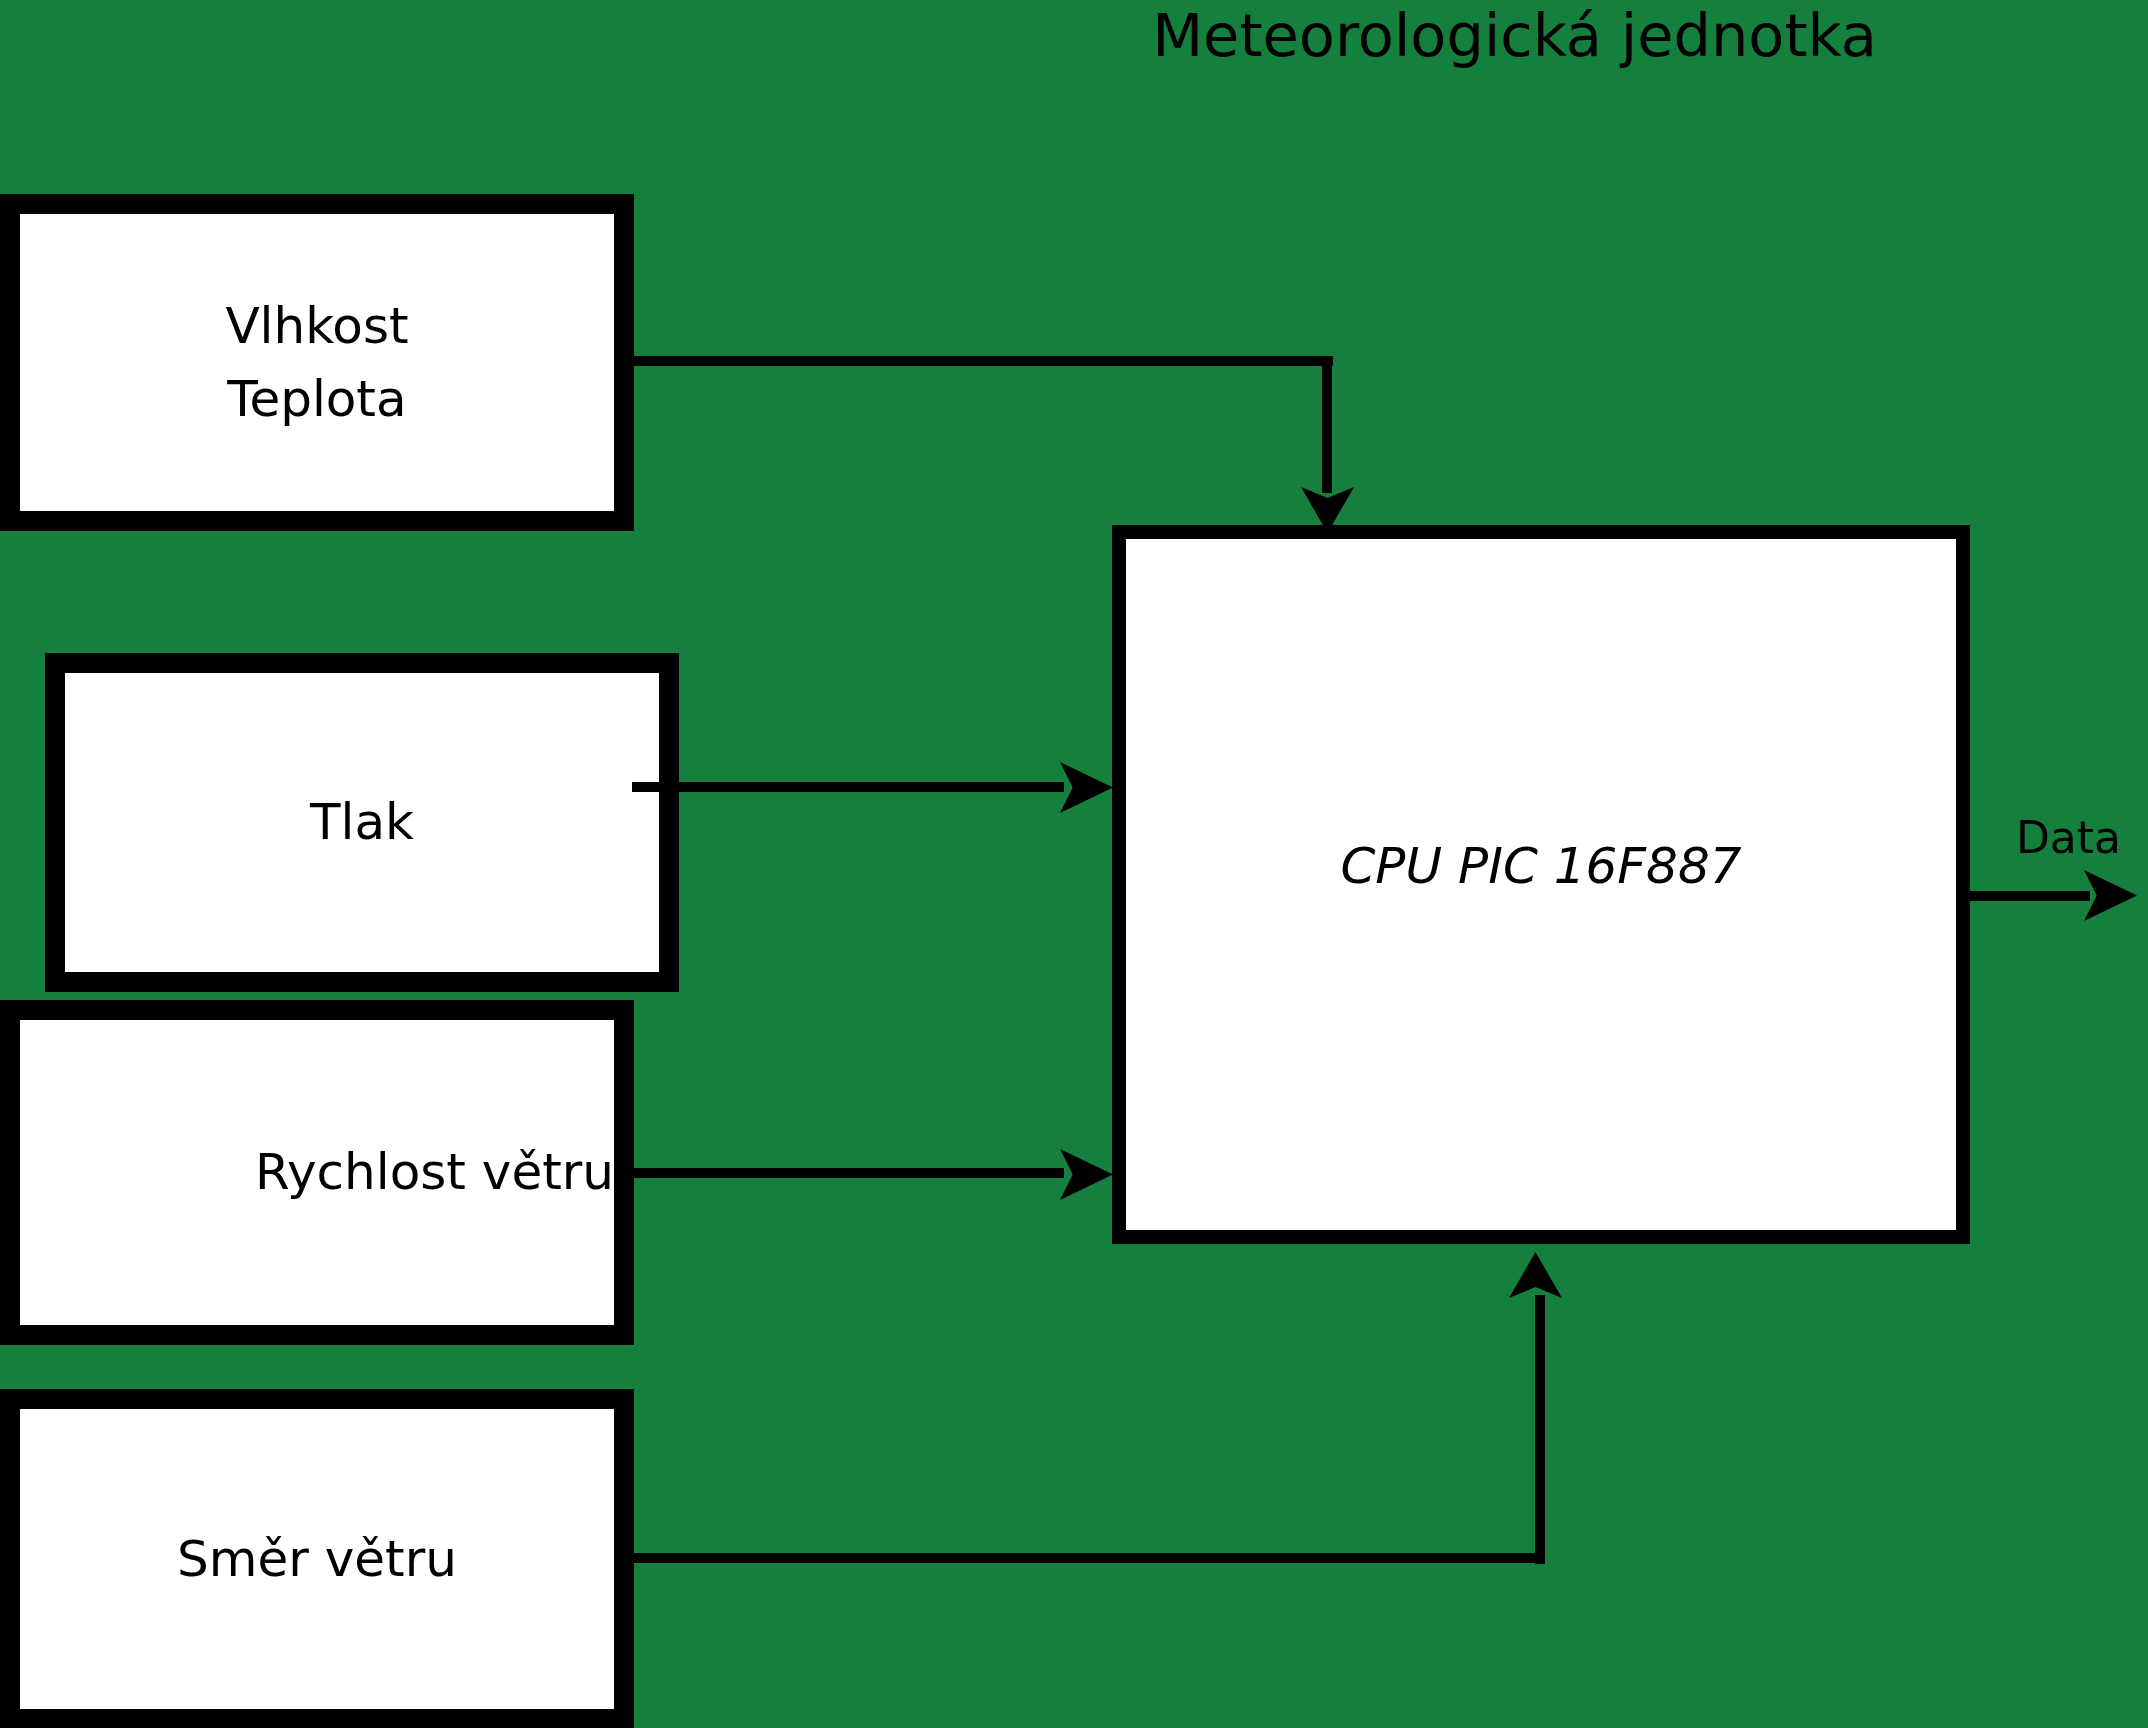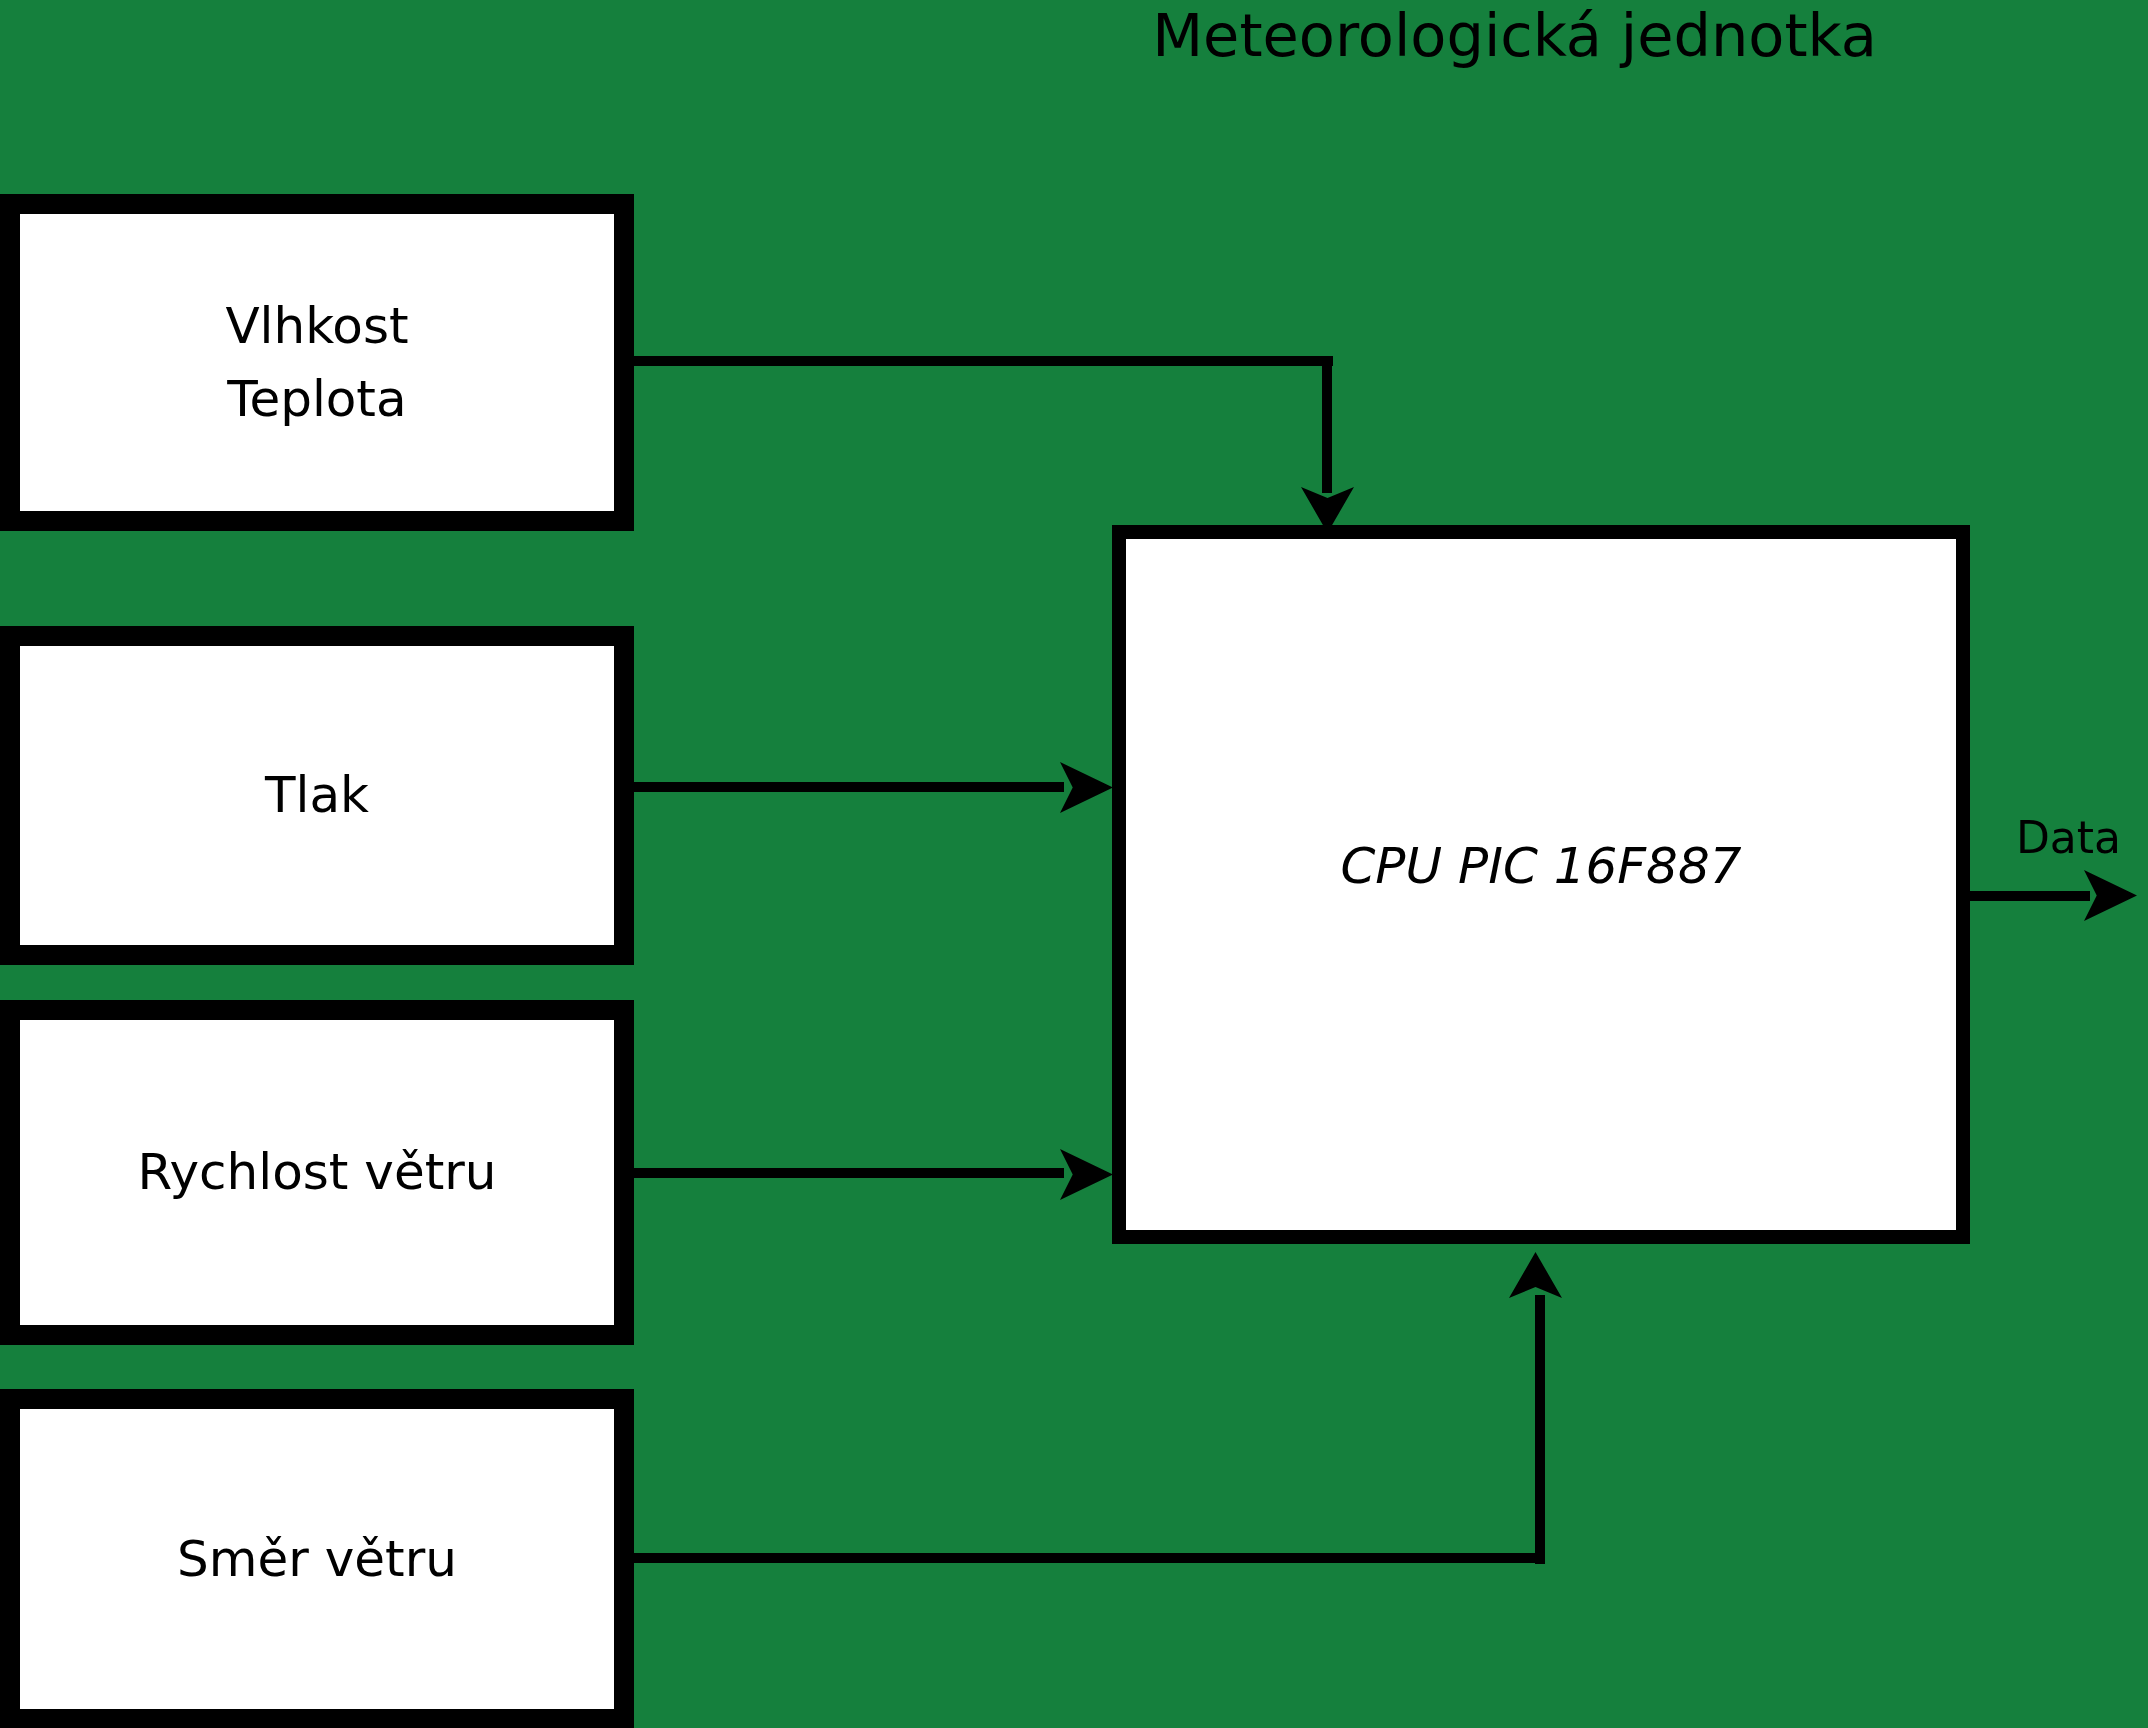--- a/index.html
+++ b/index.html
@@ -33,22 +33,22 @@
     border: 20px solid #000000;
     display: flex;
     align-items: center;
     justify-content: center;
     text-align: center;
     font-size: 50px;
     line-height: 1.45;
   }
   .sensor { left: 0; width: 634px; }
   .sensor-1 { top: 194px; height: 337px; }
-  .sensor-2 { top: 626px; height: 339px; }
-  .sensor-3 { top: 1000px; height: 345px; }
+  .sensor-2 { top: 653px; height: 339px; margin-left: 45px; }
+  .sensor-3 { top: 1000px; height: 345px; justify-content: flex-end; }
   .sensor-4 { top: 1389px; height: 340px; }
   .cpu-node {
     left: 1112px;
     top: 525px;
     width: 858px;
     height: 719px;
     border-width: 14.8px;
     font-style: italic;
   }
   .cpu-node .node-label { transform: translateY(-18.5px); }

